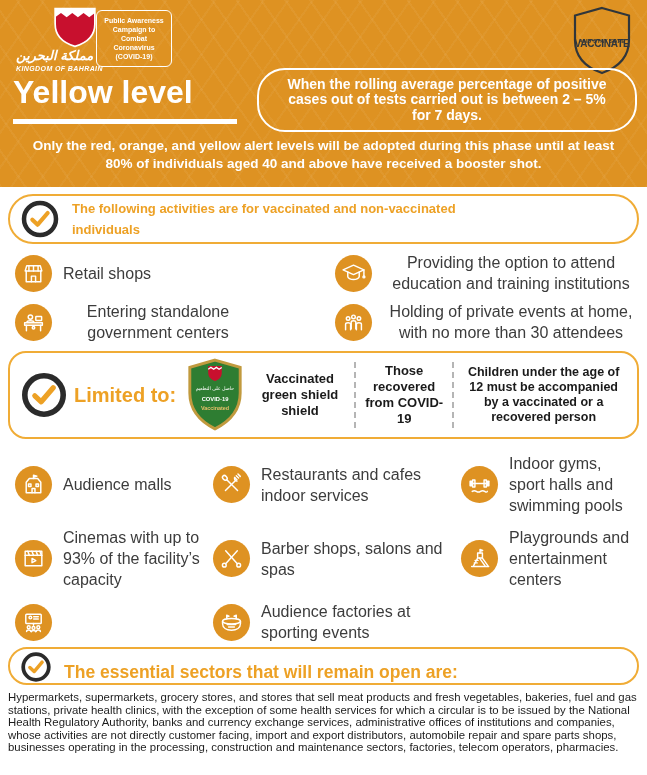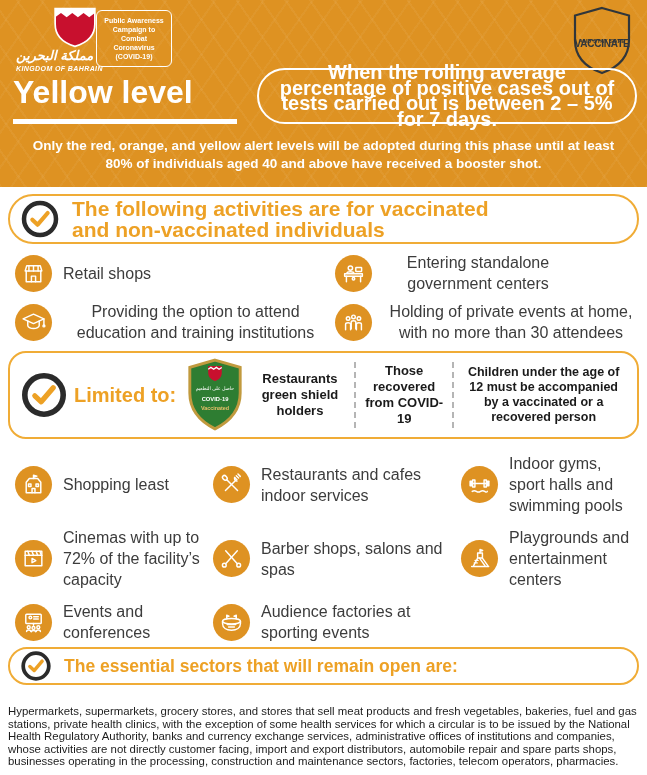--- a/index.html
+++ b/index.html
@@ -25,34 +25,34 @@
     border:1.5px solid #fff;border-radius:6px;color:#fff;font-size:7px;font-weight:bold;
     text-align:center;line-height:9px;padding:5px 4px;display:flex;align-items:center;justify-content:center;}
   .vax{position:absolute;right:12px;top:5px;width:66px;height:72px;}
   .vax svg{position:absolute;left:0;top:0;}
   .vax-title{position:absolute;left:0;right:0;top:21px;text-align:center;
     font-size:10px;font-weight:bold;color:#30363b;letter-spacing:-.2px;margin-top:12px;}
   .vax-sub{position:absolute;left:0;right:0;top:33px;text-align:center;
     font-size:5.6px;font-weight:bold;color:#30363b;letter-spacing:.2px;}
   .level-title{position:absolute;left:13px;top:74px;font-size:32px;font-weight:bold;color:#fff;}
   .level-underline{position:absolute;left:13px;top:119px;width:224px;height:5px;background:#fff;}
-  .condition-box{position:absolute;left:257px;top:68px;width:380px;height:56px;
-    border:2px solid #fff;border-radius:28px;color:#fff;font-weight:bold;font-size:20px;
+  .condition-box{position:absolute;left:257px;top:68px;width:380px;height:64px;
+    border:2px solid #fff;border-radius:28px;color:#fff;font-weight:bold;font-size:14px;
     line-height:15.5px;text-align:center;display:flex;align-items:center;justify-content:center;
     padding:14px 20px;}
   .phase-note{position:absolute;left:0;top:137px;width:647px;padding:0 22px;text-align:center;
     color:#fff;font-weight:bold;font-size:13.5px;line-height:17.5px;}
 
   
   .content{padding:0 8px;background:#fff;}
   .pill{border:2px solid var(--orange-border);border-radius:26px;background:#fff;
     display:flex;align-items:center;gap:12px;padding:0 10px;}
   .pill-1{margin-top:7px;height:50px;}
-  .pill-essential{margin-top:4px;height:38px;border-radius:20px;}
-  .pill-title{color:var(--orange-text);font-weight:bold;font-size:21px;line-height:21px;max-width:420px;}
+  .pill-essential{margin-top:4px;height:38px;border-radius:20px;align-items:flex-end;}
+  .pill-title{color:var(--orange-text);font-weight:bold;font-size:13px;line-height:21px;max-width:420px;}
   .pill-essential .pill-title{font-size:17.5px;max-width:none;}
   .ring{flex:none;display:flex;align-items:center;justify-content:center;}
 
   .grid1{margin-top:8px;display:grid;grid-template-columns:320px 1fr;row-gap:7px;text-align:center;}
   .grid2{margin-top:14px;display:grid;grid-template-columns:198px 248px 1fr;row-gap:11px;}
   .item{display:flex;align-items:center;gap:11px;padding-left:7px;}
   .circle{flex:none;width:37px;height:37px;border-radius:50%;background:var(--orange);
     display:flex;align-items:center;justify-content:center;}
   .item-label{color:var(--body-text);font-size:16px;line-height:21px;}
   .w190{max-width:190px;} .w280{max-width:280px;} .w150{max-width:150px;}
@@ -62,21 +62,21 @@
     background:#fff;height:88px;display:flex;align-items:center;padding:0 10px;}
   .limited-title{color:var(--orange-text);font-weight:bold;font-size:20px;
     margin:0 4px 0 6px;width:108px;}
   .gshield{flex:none;}
   .cap{font-weight:bold;color:#1a1a1a;text-align:center;}
   .cap-1{width:98px;font-size:13px;line-height:16px;margin-left:6px;}
   .cap-2{width:86px;font-size:13px;line-height:16px;}
   .cap-3{width:170px;font-size:12.5px;line-height:15px;}
   .vdash{width:0;height:66px;border-left:2px dashed #b5b5b5;margin:0 6px;}
 
-  .footer-text{margin-top:20px;color:#1c1c1c;font-size:11.4px;line-height:12.6px;text-align:left;}
+  .footer-text{margin-top:6px;color:#1c1c1c;font-size:11.4px;line-height:12.6px;text-align:left;}
 
   .ic{stroke:#fff;fill:none;stroke-width:1.4;stroke-linecap:round;stroke-linejoin:round;}
 </style>
 </head>
 <body>
 
 <div class="page">
 
   <div class="hero">
     <div class="brand">
@@ -125,40 +125,40 @@
               <path d="M7.6 4.5 V9.5 M12 4.5 V9.5 M16.4 4.5 V9.5"></path>
             <path d="M5 9.5 V20 H19 V9.5"></path>
               <path d="M10 20 V14.5 H14 V20"></path>
           </svg>
         </span>
         <span class="item-label w190">Retail shops</span>
       </div>
       <div class="item">
         <span class="circle">
           <svg class="ic" width="25" height="25" viewBox="0 0 24 24">
+            <path d="M12 4 L22 8.5 L12 13 L2 8.5 Z"></path>
+            <path d="M6.5 10.5 V14.8 C6.5 16.4 9 17.8 12 17.8 C15 17.8 17.5 16.4 17.5 14.8 V10.5"></path>
+            <path d="M22 8.5 V14.2"></path>
+              <circle cx="22" cy="15.3" r="0.9"></circle>
+          </svg>
+        </span>
+        <span class="item-label w280">Providing the option to attend education and training institutions</span>
+      </div>
+      <div class="item">
+        <span class="circle">
+          <svg class="ic" width="25" height="25" viewBox="0 0 24 24">
             <circle cx="9" cy="6.8" r="2.1"></circle>
               <path d="M5.6 11.8 C5.8 9.7 12.2 9.7 12.4 11.8"></path>
             <rect x="14.2" y="6.2" width="5.6" height="3.8" rx="0.5"></rect>
             <path d="M3.5 12.2 H20.5 V14.6 H3.5 Z"></path>
               <path d="M5.2 14.6 V20 M18.8 14.6 V20"></path>
             <circle cx="12" cy="17" r="1.2"></circle>
           </svg>
         </span>
         <span class="item-label w190">Entering standalone government centers</span>
-      </div>
-      <div class="item">
-        <span class="circle">
-          <svg class="ic" width="25" height="25" viewBox="0 0 24 24">
-            <path d="M12 4 L22 8.5 L12 13 L2 8.5 Z"></path>
-            <path d="M6.5 10.5 V14.8 C6.5 16.4 9 17.8 12 17.8 C15 17.8 17.5 16.4 17.5 14.8 V10.5"></path>
-            <path d="M22 8.5 V14.2"></path>
-              <circle cx="22" cy="15.3" r="0.9"></circle>
-          </svg>
-        </span>
-        <span class="item-label w280">Providing the option to attend education and training institutions</span>
       </div>
       <div class="item">
         <span class="circle">
           <svg class="ic" width="25" height="25" viewBox="0 0 24 24">
             <circle cx="6.8" cy="8.2" r="1.7"></circle>
               <circle cx="12" cy="6.6" r="1.7"></circle>
               <circle cx="17.2" cy="8.2" r="1.7"></circle>
             <path d="M4.4 19 V13.6 C4.4 11.8 9.2 11.8 9.2 13.6 V19"></path>
             <path d="M9.8 18 V11.6 C9.8 9.8 14.2 9.8 14.2 11.6 V18"></path>
             <path d="M14.8 19 V13.6 C14.8 11.8 19.6 11.8 19.6 13.6 V19"></path>
@@ -179,39 +179,39 @@
 
       <svg class="gshield" width="62" height="74" viewBox="0 0 64 76">
         <path d="M32 2 L58 9.5 V36 C58 54 47 65.5 32 73 C17 65.5 6 54 6 36 V9.5 Z" fill="#2e7d32" stroke="#C19A3E" stroke-width="3"></path>
         <path d="M25 8 H39 V15 C39 19.5 36 22 32 23.5 C28 22 25 19.5 25 15 Z" fill="#C8102E"></path>
         <path d="M25 11.5 L27.8 9.5 L30.6 11.5 L33.4 9.5 L36.2 11.5 L39 9.5" stroke="#fff" stroke-width="1.3" fill="none"></path>
         <text x="32" y="33" font-size="5" fill="#ffffff" text-anchor="middle">حاصل على التطعيم</text>
         <text x="32" y="44" font-size="6" font-weight="bold" fill="#ffffff" text-anchor="middle">COVID-19</text>
         <text x="32" y="53" font-size="5.6" font-weight="bold" fill="#E8C06A" text-anchor="middle">Vaccinated</text>
       </svg>
 
-      <span class="cap cap-1">Restaurants green shield holders</span>
+      <span class="cap cap-1">Vaccinated green shield shield</span>
       <span class="vdash"></span>
       <span class="cap cap-2">Those recovered from COVID-19</span>
       <span class="vdash"></span>
       <span class="cap cap-3">Children under the age of 12 must be accompanied by a vaccinated or a recovered person</span>
     </div>
 
     <div class="grid2">
       <div class="item">
         <span class="circle">
           <svg class="ic" width="25" height="25" viewBox="0 0 24 24">
             <path d="M5 20 V9.8 L8 6.2 H16 L19 9.8 V20 Z"></path>
             <path d="M12 6.2 V3 L15.2 4 L12 5"></path>
             <rect x="7.2" y="11.5" width="2.4" height="2.4"></rect>
               <rect x="14.4" y="11.5" width="2.4" height="2.4"></rect>
             <path d="M10.6 20 V15.8 H13.4 V20"></path>
           </svg>
         </span>
-        <span class="item-label w150">Shopping least</span>
+        <span class="item-label w150">Audience malls</span>
       </div>
       <div class="item">
         <span class="circle">
           <svg class="ic" width="25" height="25" viewBox="0 0 24 24">
             <ellipse cx="5.6" cy="5.6" rx="1.9" ry="2.5" transform="rotate(-45 5.6 5.6)"></ellipse>
             <path d="M7.2 7.2 L17.8 17.8"></path>
             <path d="M6.2 17.8 L15.4 8.6"></path>
             <path d="M15 5.2 L17.2 7.4 M16.6 3.6 L18.8 5.8 M18.2 2 L20.4 4.2"></path>
             <path d="M15 5.2 A3.1 3.1 0 0 0 17.2 8.8"></path>
           </svg>
@@ -233,21 +233,21 @@
       </div>
       <div class="item">
         <span class="circle">
           <svg class="ic" width="25" height="25" viewBox="0 0 24 24">
             <rect x="4" y="5" width="16" height="4"></rect>
             <path d="M6.5 5 L8 9 M10.5 5 L12 9 M14.5 5 L16 9 M18 5 L19.4 8.4"></path>
             <rect x="4" y="9" width="16" height="10"></rect>
             <path d="M10.6 12 L14.2 14 L10.6 16 Z"></path>
           </svg>
         </span>
-        <span class="item-label w150">Cinemas with up to 72% of the facility’s capacity</span>
+        <span class="item-label w150">Cinemas with up to 93% of the facility’s capacity</span>
       </div>
       <div class="item">
         <span class="circle">
           <svg class="ic" width="25" height="25" viewBox="0 0 24 24">
             <path d="M6.4 4.6 L17.6 17"></path>
               <path d="M17.6 4.6 L6.4 17"></path>
             <circle cx="5.1" cy="18.4" r="1.8"></circle>
               <circle cx="18.9" cy="18.4" r="1.8"></circle>
           </svg>
         </span>
@@ -271,21 +271,20 @@
             <rect x="4.6" y="4" width="14.8" height="9" rx="0.8"></rect>
             <circle cx="9" cy="7.2" r="1.3"></circle>
               <path d="M12.2 6.4 H16.6 M12.2 8.6 H16.6"></path>
             <path d="M12 13 V14.6"></path>
             <circle cx="7.4" cy="16.6" r="1.4"></circle>
               <circle cx="12" cy="17.2" r="1.4"></circle>
               <circle cx="16.6" cy="16.6" r="1.4"></circle>
             <path d="M5.4 20.6 C5.4 18.8 9.4 18.8 9.4 20.6 M10 20.8 C10 19.2 14 19.2 14 20.8 M14.6 20.6 C14.6 18.8 18.6 18.8 18.6 20.6"></path>
           </svg>
         </span>
-        <span class="item-label w150">Events and conferences</span>
       </div>
       <div class="item">
         <span class="circle">
           <svg class="ic" width="25" height="25" viewBox="0 0 24 24">
             <ellipse cx="12" cy="10.8" rx="8.6" ry="2.6"></ellipse>
             <path d="M3.4 10.8 V13 C3.4 17 7 19.4 12 19.4 C17 19.4 20.6 17 20.6 13 V10.8"></path>
             <path d="M7.4 8.4 V5 L9.6 5.9 L7.4 6.8 M16.6 8.4 V5 L14.4 5.9 L16.6 6.8"></path>
             <path d="M8 14 H16 M9.2 16.4 H14.8"></path>
           </svg>
         </span>

